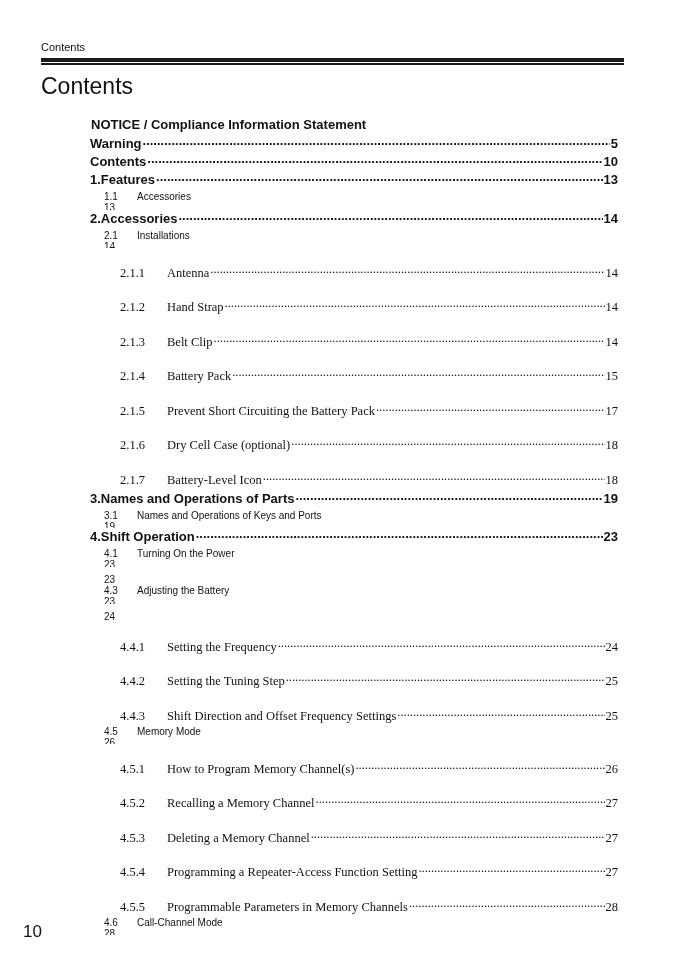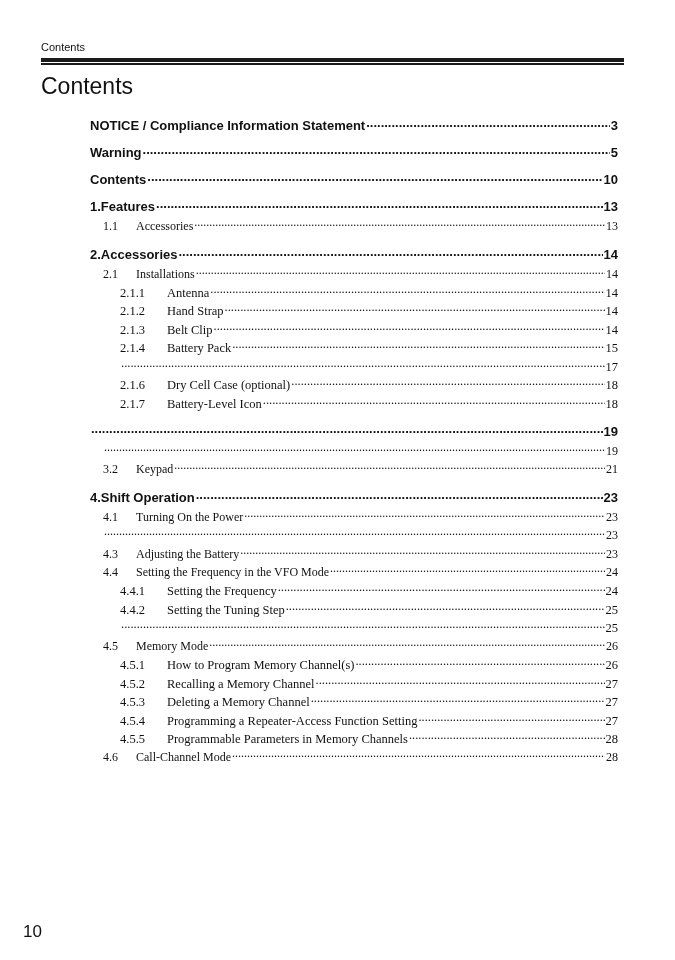--- a/index.html
+++ b/index.html
@@ -26,29 +26,29 @@
       flex: 1 1 auto; overflow: hidden; margin: 0 1px;
       position: relative; height: 1em;
     }
     .entry .dots::after {
       content: "..................................................................................................................................................................................................................................................";
       position: absolute; left: 0; bottom: 0; white-space: nowrap;
     }
     .entry .page { flex: 0 0 auto; }
     .lvl0 {
       font-family: "Liberation Sans", sans-serif; font-weight: bold; font-size: 13px;
-      height: 18px; margin-top: 9px;
-    }
-    .lvl0.first { margin-top: 0; }
+      height: 18px; margin-top: 0;
+    }
+    .lvl0.first { margin-top: 0; flex-direction: column; }
     .lvl1 {
-      font-family: Liberation Serif, serif; font-size: 12px; height: 18.5px; padding-left: 13px;
+      font-family: Liberation Sans, sans-serif; font-size: 10px; height: 18.5px; padding-left: 13px; flex-direction: column;
     }
     .lvl1 .num { width: 33px; }
     .lvl2 {
-      font-family: "Liberation Serif", serif; font-size: 12.5px; height: 18.5px; padding-left: 30px;
+      font-family: "Liberation Serif", serif; font-size: 12.5px; height: 18.5px; padding-left: 30px; margin-top: 16px;
     }
     .lvl2 .num { width: 47px; }
     .lvl1.gap-before { margin-top: 2px; }
     .page-number {
       position: absolute; left: 23px; top: 922px;
       font-family: "Liberation Sans", sans-serif; font-size: 17px; color: #111;
     }
   </style>
 </head>
 <body>
@@ -108,81 +108,79 @@
       <span class="label"><span class="num">2.1.3</span><span>Belt Clip</span></span>
       <span class="dots"></span>
       <span class="page">14</span>
     </div>
     <div class="entry lvl2">
       <span class="label"><span class="num">2.1.4</span><span>Battery Pack</span></span>
       <span class="dots"></span>
       <span class="page">15</span>
     </div>
     <div class="entry lvl2">
+      <span class="label"><span class="num">2.1.5</span><span>Prevent Short Circuiting the Battery Pack</span></span>
       <span class="dots"></span>
       <span class="page">17</span>
     </div>
     <div class="entry lvl2">
       <span class="label"><span class="num">2.1.6</span><span>Dry Cell Case (optional)</span></span>
       <span class="dots"></span>
       <span class="page">18</span>
     </div>
     <div class="entry lvl2">
       <span class="label"><span class="num">2.1.7</span><span>Battery-Level Icon</span></span>
       <span class="dots"></span>
       <span class="page">18</span>
     </div>
     <div class="entry lvl0">
+      <span class="label"><span>3.</span><span>Names and Operations of Parts</span></span>
       <span class="dots"></span>
       <span class="page">19</span>
     </div>
     <div class="entry lvl1 gap-before">
+      <span class="label"><span class="num">3.1</span><span>Names and Operations of Keys and Ports</span></span>
       <span class="dots"></span>
       <span class="page">19</span>
     </div>
-    <div class="entry lvl1">
-      <span class="label"><span class="num">3.2</span><span>Keypad</span></span>
-      <span class="dots"></span>
-      <span class="page">21</span>
-    </div>
     <div class="entry lvl0">
       <span class="label"><span>4.</span><span>Shift Operation</span></span>
       <span class="dots"></span>
       <span class="page">23</span>
     </div>
     <div class="entry lvl1 gap-before">
       <span class="label"><span class="num">4.1</span><span>Turning On the Power</span></span>
       <span class="dots"></span>
       <span class="page">23</span>
     </div>
     <div class="entry lvl1">
       <span class="dots"></span>
       <span class="page">23</span>
     </div>
     <div class="entry lvl1">
       <span class="label"><span class="num">4.3</span><span>Adjusting the Battery</span></span>
       <span class="dots"></span>
       <span class="page">23</span>
     </div>
     <div class="entry lvl1">
-      <span class="label"><span class="num">4.4</span><span>Setting the Frequency in the VFO Mode</span></span>
       <span class="dots"></span>
       <span class="page">24</span>
     </div>
     <div class="entry lvl2">
       <span class="label"><span class="num">4.4.1</span><span>Setting the Frequency</span></span>
       <span class="dots"></span>
       <span class="page">24</span>
     </div>
     <div class="entry lvl2">
       <span class="label"><span class="num">4.4.2</span><span>Setting the Tuning Step</span></span>
       <span class="dots"></span>
       <span class="page">25</span>
     </div>
     <div class="entry lvl2">
+      <span class="label"><span class="num">4.4.3</span><span>Shift Direction and Offset Frequency Settings</span></span>
       <span class="dots"></span>
       <span class="page">25</span>
     </div>
     <div class="entry lvl1">
       <span class="label"><span class="num">4.5</span><span>Memory Mode</span></span>
       <span class="dots"></span>
       <span class="page">26</span>
     </div>
     <div class="entry lvl2">
       <span class="label"><span class="num">4.5.1</span><span>How to Program Memory Channel(s)</span></span>

